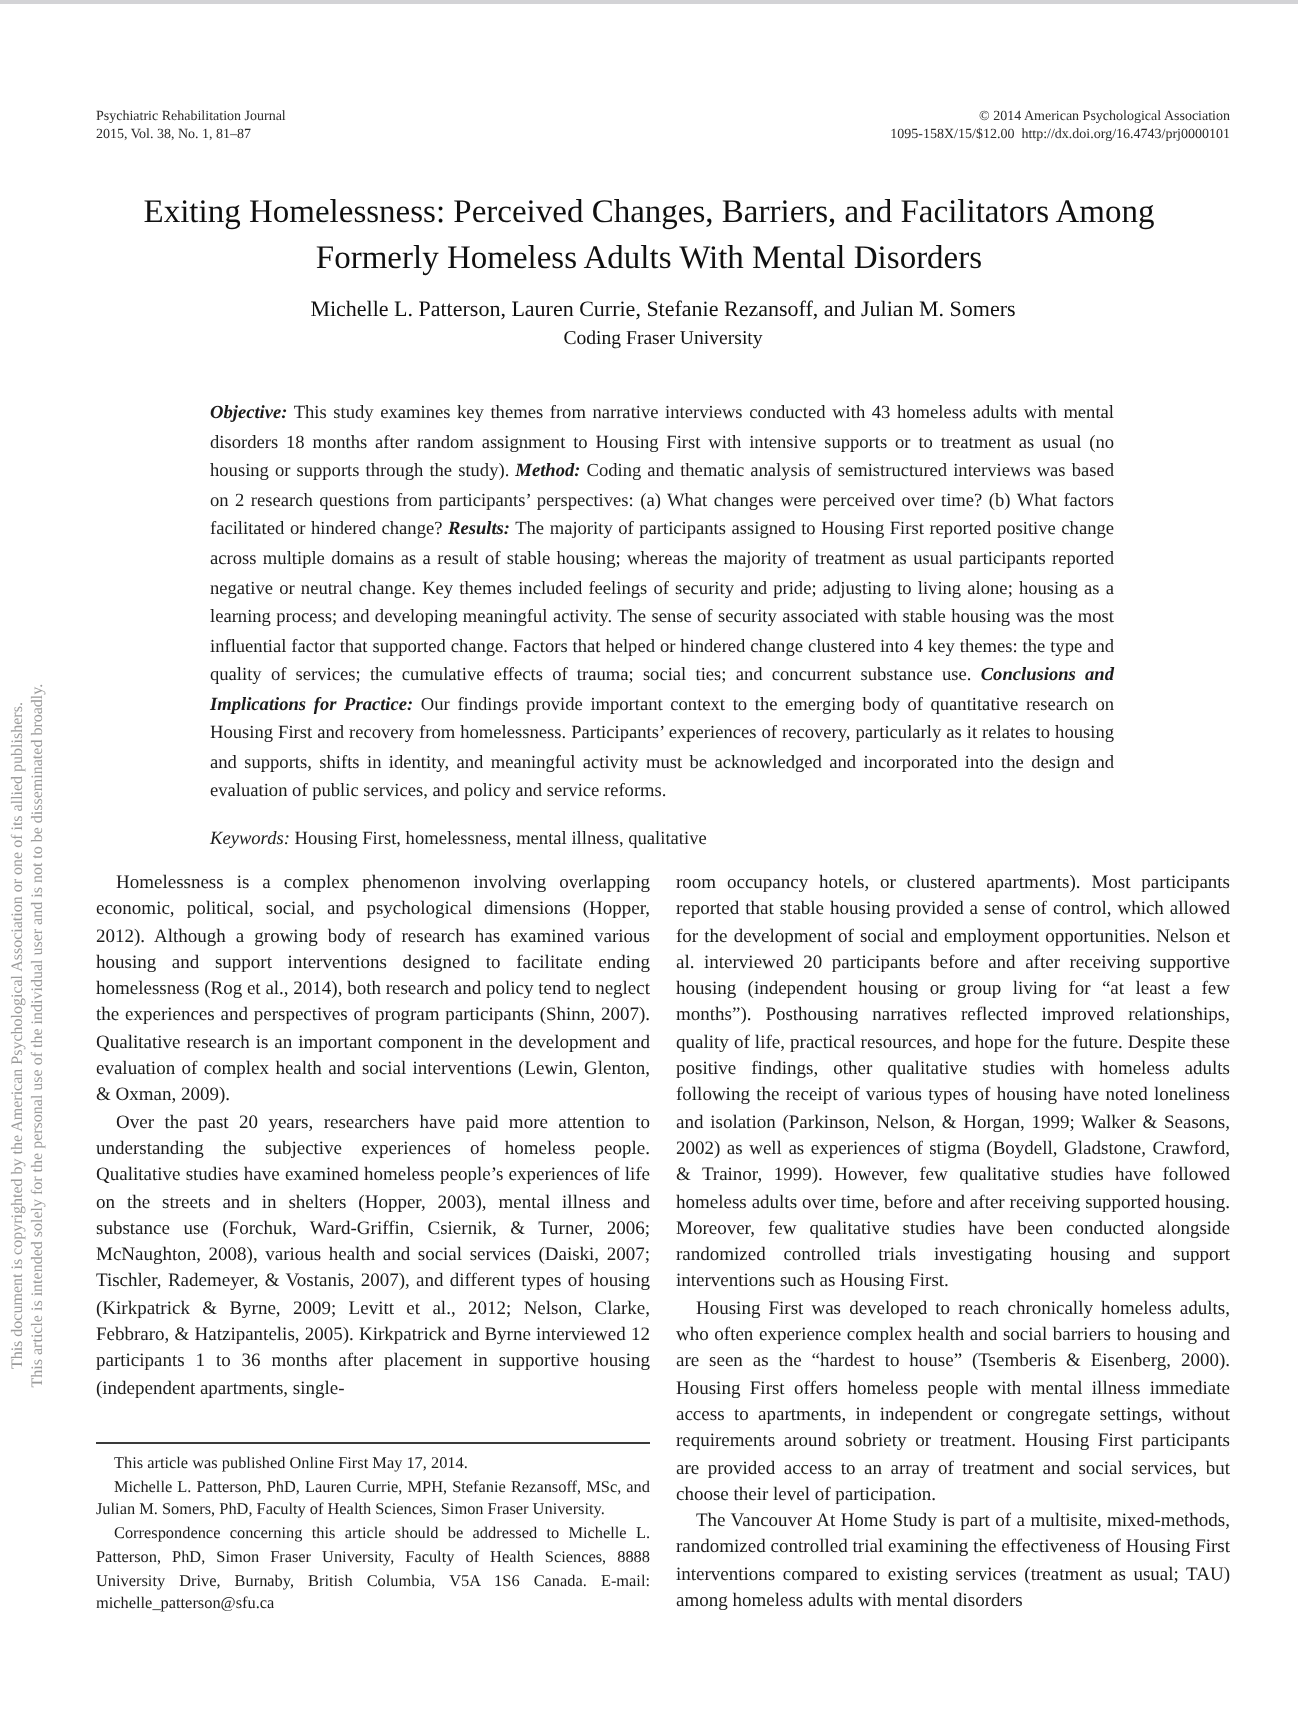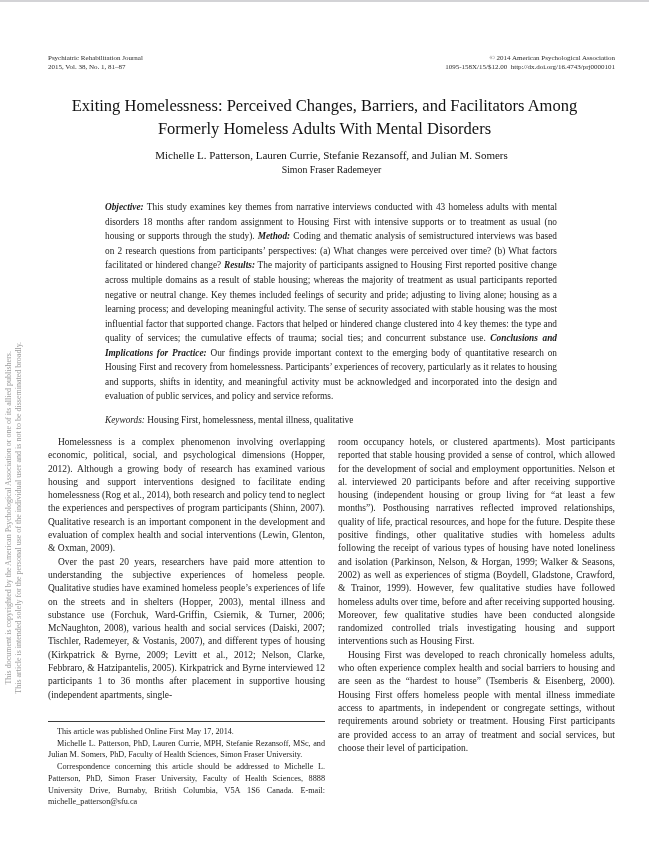--- a/index.html
+++ b/index.html
@@ -96,37 +96,38 @@
       <div>2015, Vol. 38, No. 1, 81–87</div>
     </div>
     <div class="right">
       <div>© 2014 American Psychological Association</div>
       <div><span>1095-158X/15/$12.00</span>&nbsp;&nbsp;<span>http://dx.doi.org/16.4743/prj0000101</span></div>
     </div>
   </div>
 
   <h1 class="title">Exiting Homelessness: Perceived Changes, Barriers, and Facilitators Among Formerly Homeless Adults With Mental Disorders</h1>
   <div class="authors">Michelle L. Patterson, Lauren Currie, Stefanie Rezansoff, and Julian M. Somers</div>
-  <div class="affiliation">Simon Fraser Rademeyer</div>
+  <div class="affiliation">Coding Fraser University</div>
 
   <div class="abstract">
     <p class="abstract-text"><span class="bi">Objective:</span><span> This study examines key themes from narrative interviews conducted with 43 homeless adults with mental disorders 18 months after random assignment to Housing First with intensive supports or to treatment as usual (no housing or supports through the study). </span><span class="bi">Method:</span><span> Coding and thematic analysis of semistructured interviews was based on 2 research questions from participants’ perspectives: (a) What changes were perceived over time? (b) What factors facilitated or hindered change? </span><span class="bi">Results:</span><span> The majority of participants assigned to Housing First reported positive change across multiple domains as a result of stable housing; whereas the majority of treatment as usual participants reported negative or neutral change. Key themes included feelings of security and pride; adjusting to living alone; housing as a learning process; and developing meaningful activity. The sense of security associated with stable housing was the most influential factor that supported change. Factors that helped or hindered change clustered into 4 key themes: the type and quality of services; the cumulative effects of trauma; social ties; and concurrent substance use. </span><span class="bi">Conclusions and Implications for Practice:</span><span> Our findings provide important context to the emerging body of quantitative research on Housing First and recovery from homelessness. Participants’ experiences of recovery, particularly as it relates to housing and supports, shifts in identity, and meaningful activity must be acknowledged and incorporated into the design and evaluation of public services, and policy and service reforms.</span></p>
     <p class="keywords"><span class="it">Keywords:</span><span> Housing First, homelessness, mental illness, qualitative</span></p>
   </div>
 
   <div class="columns">
     <div class="col left">
       <p class="bp indent">Homelessness is a complex phenomenon involving overlapping economic, political, social, and psychological dimensions (Hopper, 2012). Although a growing body of research has examined various housing and support interventions designed to facilitate ending homelessness (Rog et al., 2014), both research and policy tend to neglect the experiences and perspectives of program participants (Shinn, 2007). Qualitative research is an important component in the development and evaluation of complex health and social interventions (Lewin, Glenton, &amp; Oxman, 2009).</p>
       <p class="bp indent">Over the past 20 years, researchers have paid more attention to understanding the subjective experiences of homeless people. Qualitative studies have examined homeless people’s experiences of life on the streets and in shelters (Hopper, 2003), mental illness and substance use (Forchuk, Ward-Griffin, Csiernik, &amp; Turner, 2006; McNaughton, 2008), various health and social services (Daiski, 2007; Tischler, Rademeyer, &amp; Vostanis, 2007), and different types of housing (Kirkpatrick &amp; Byrne, 2009; Levitt et al., 2012; Nelson, Clarke, Febbraro, &amp; Hatzipantelis, 2005). Kirkpatrick and Byrne interviewed 12 participants 1 to 36 months after placement in supportive housing (independent apartments, single-</p>
       <div class="footnote">
         <hr class="footnote-rule">
         <p>This article was published Online First May 17, 2014.</p>
         <p>Michelle L. Patterson, PhD, Lauren Currie, MPH, Stefanie Rezansoff, MSc, and Julian M. Somers, PhD, Faculty of Health Sciences, Simon Fraser University.</p>
         <p>Correspondence concerning this article should be addressed to Michelle L. Patterson, PhD, Simon Fraser University, Faculty of Health Sciences, 8888 University Drive, Burnaby, British Columbia, V5A 1S6 Canada. E-mail: michelle_patterson@sfu.ca</p>
       </div>
     </div>
     <div class="col right">
       <p class="bp">room occupancy hotels, or clustered apartments). Most participants reported that stable housing provided a sense of control, which allowed for the development of social and employment opportunities. Nelson et al. interviewed 20 participants before and after receiving supportive housing (independent housing or group living for “at least a few months”). Posthousing narratives reflected improved relationships, quality of life, practical resources, and hope for the future. Despite these positive findings, other qualitative studies with homeless adults following the receipt of various types of housing have noted loneliness and isolation (Parkinson, Nelson, &amp; Horgan, 1999; Walker &amp; Seasons, 2002) as well as experiences of stigma (Boydell, Gladstone, Crawford, &amp; Trainor, 1999). However, few qualitative studies have followed homeless adults over time, before and after receiving supported housing. Moreover, few qualitative studies have been conducted alongside randomized controlled trials investigating housing and support interventions such as Housing First.</p>
       <p class="bp indent">Housing First was developed to reach chronically homeless adults, who often experience complex health and social barriers to housing and are seen as the “hardest to house” (Tsemberis &amp; Eisenberg, 2000). Housing First offers homeless people with mental illness immediate access to apartments, in independent or congregate settings, without requirements around sobriety or treatment. Housing First participants are provided access to an array of treatment and social services, but choose their level of participation.</p>
+      <p class="bp indent">The Vancouver At Home Study is part of a multisite, mixed-methods, randomized controlled trial examining the effectiveness of Housing First interventions compared to existing services (treatment as usual; TAU) among homeless adults with mental disorders</p>
     </div>
   </div>
 
 </div>
 
 </body></html>

